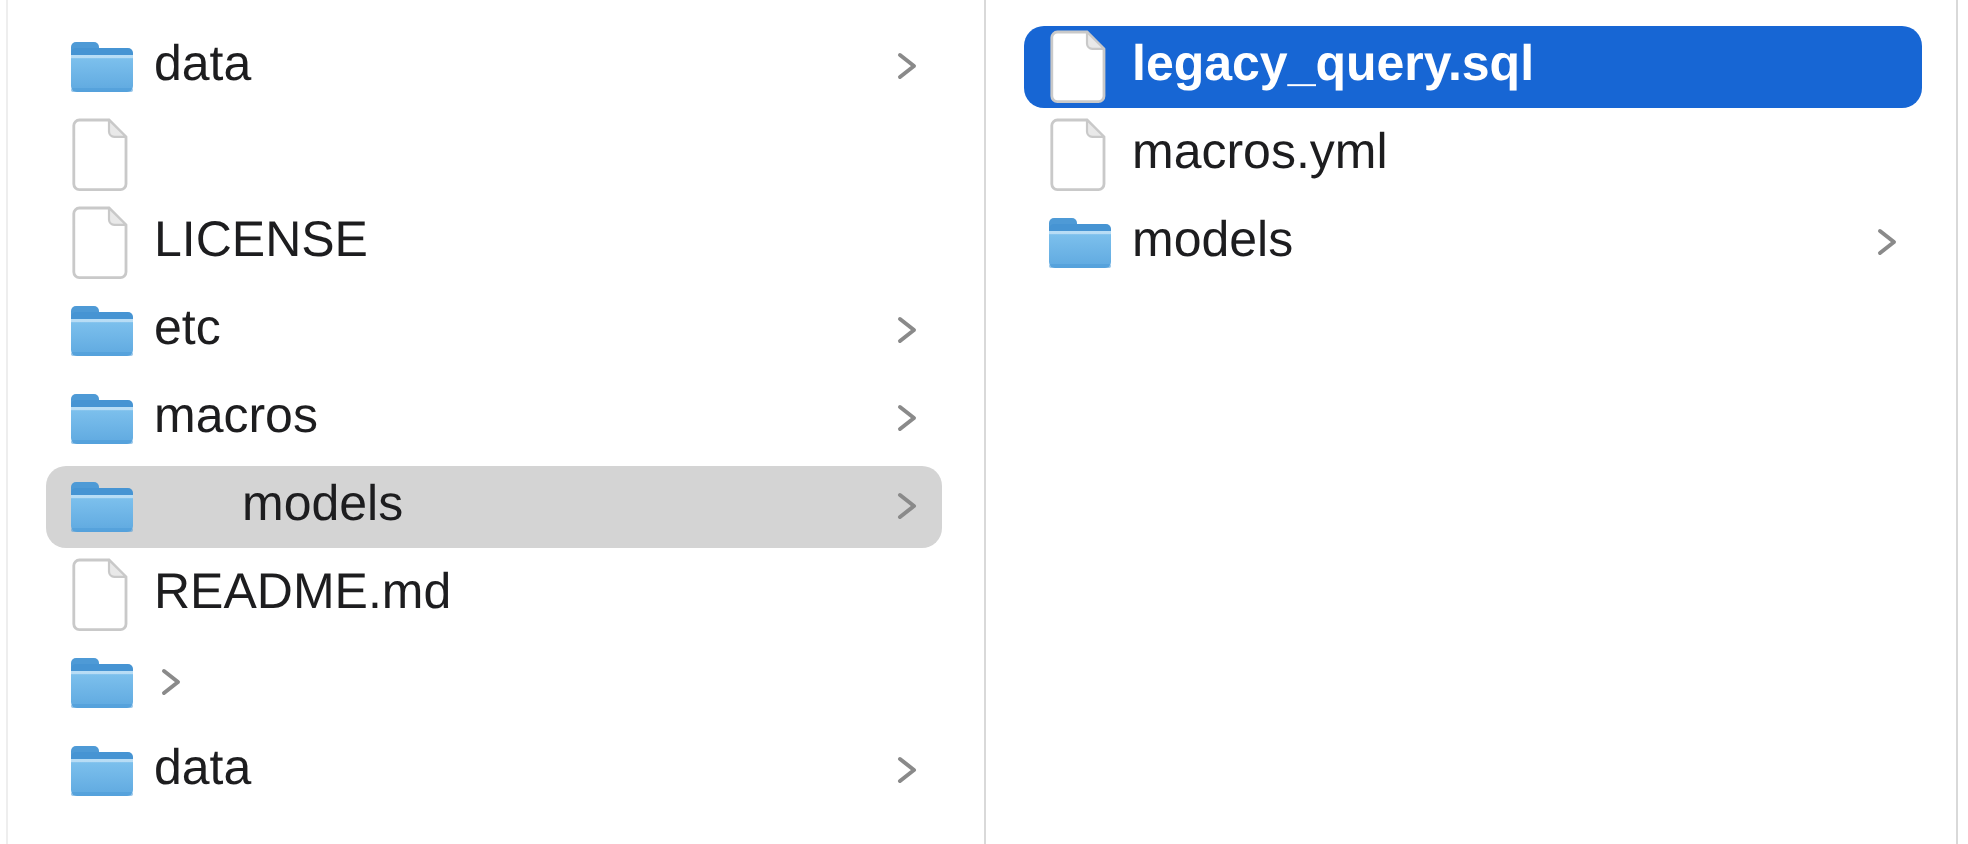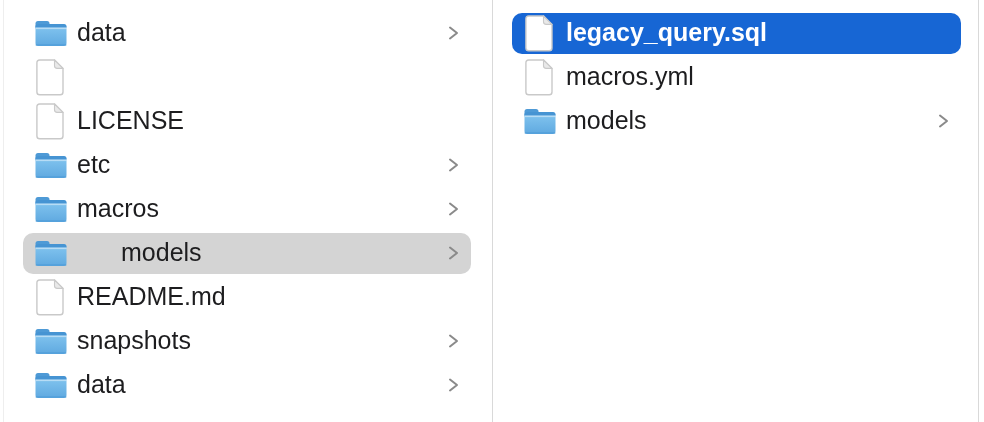--- a/index.html
+++ b/index.html
@@ -199,21 +199,20 @@
       <div class="iconbox">
         <svg class="icon-folder" width="32" height="27" viewBox="0 0 32 27">
           <rect x="0.5" y="1" width="14" height="9" rx="2.5" fill="#4e9ad6"></rect>
           <rect x="0.5" y="4.5" width="31" height="21.5" rx="3" fill="url(#folder-grad)"></rect>
           <path d="M0.5 7.5 h31 v-1 a2.5 2.5 0 0 0 -2.5 -2.5 h-26 a2.5 2.5 0 0 0 -2.5 2.5 z" fill="#4694d3"></path>
           <rect x="0.5" y="7.5" width="31" height="1.6" fill="#ffffff" opacity="0.45"></rect>
           <rect x="0.5" y="24" width="31" height="2" rx="1" fill="#4f9cd8" opacity="0.6"></rect>
         </svg>
 
       </div>
-      <span class="label">snapshots</span>
       <span class="chevron">
         <svg width="14" height="16" viewBox="0 0 14 16">
           <polyline points="4,2.5 11,8 4,13.5" fill="none" stroke="#8a8a8a" stroke-width="2" stroke-linecap="round" stroke-linejoin="round"></polyline>
         </svg>
       </span>
     </div>
   </div>
     <div class="row">
     <div class="row-inner">
       <div class="iconbox">

